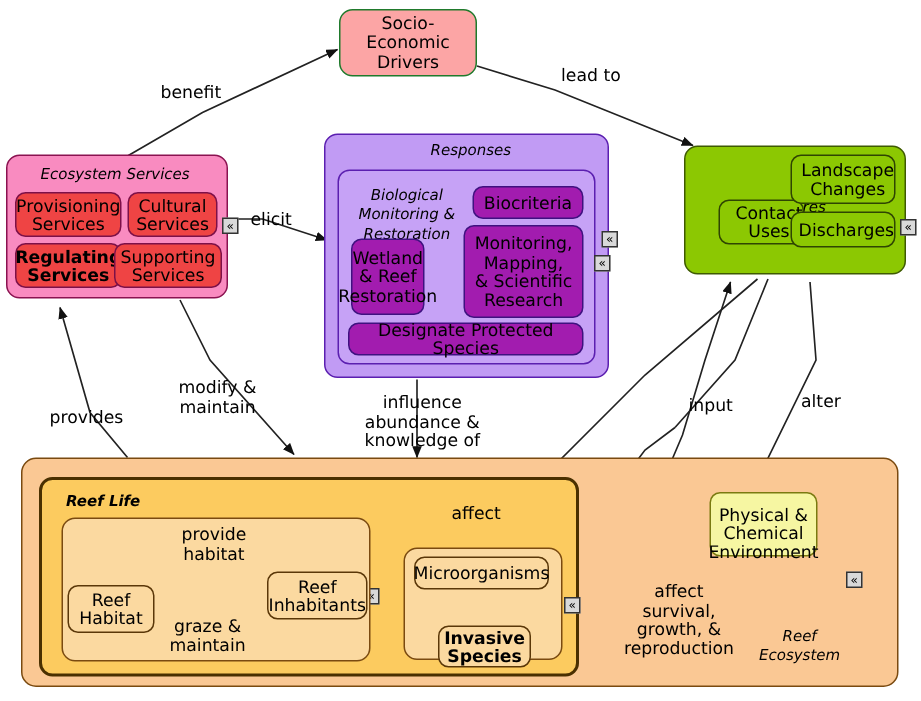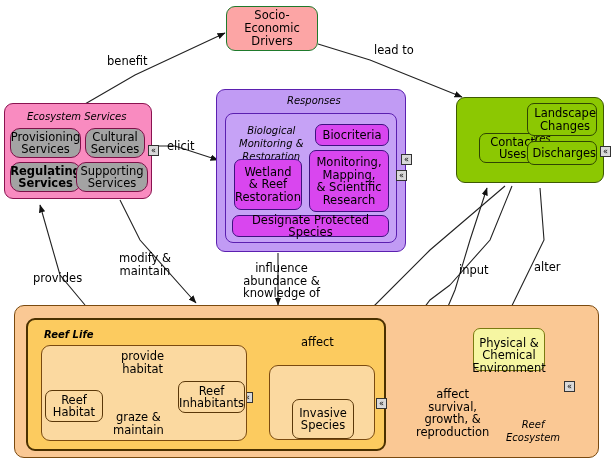--- a/index.html
+++ b/index.html
@@ -16,24 +16,24 @@
   .node{position:absolute;box-sizing:border-box;border:1px solid #222;border-radius:9px;
         display:flex;align-items:center;justify-content:center;text-align:center;color:#000;}
   .leaf{font-size:11.5px;line-height:12.5px;border-radius:7px;border:1px solid #1a1a1a;}
   .grouptitle{position:absolute;font-style:italic;font-size:10px;color:#000;white-space:nowrap;}
   .grouptitle.bold{font-weight:bold;}
   .edgelabel{position:absolute;font-size:11.5px;line-height:12.5px;color:#000;text-align:center;white-space:pre;}
 
   
   .green-node{background:#fca5a5;border-color:#1f7a2c;}
   .pink-node{background:#F98BC0;border-color:#8a1250;}
-  .pink-leaf{background:#a3a3a3;border-color:#7d1048;border-radius:10px;}
+  .pink-leaf{background:#ef4444;border-color:#7d1048;}
   .purple-node{background:#C19BF4;border-color:#5b1fb0;}
   .purple-mid{background:#C6A2F6;border-color:#5b1fb0;}
-  .purple-leaf{background:#d946ef;border-color:#3f1180;}
+  .purple-leaf{background:#a21caf;border-color:#3f1180;}
   .olive-node{background:#8CC802;border-color:#3e5a02;}
   .olive-leaf{background:#8CC802;border-color:#2f4502;justify-content:flex-end;}
   .orange-outer{background:#FAC894;border-color:#7a4a10;}
   .orange-reeflife{background:#FCCB5F;border-color:#4a3000;border-width:2px;}
   .orange-inner{background:#FBD9A0;border-color:#7a4a10;}
   .orange-leaf{background:#FBD9A0;border-color:#5a3708;}
   .yellow-leaf{background:#F6F6A2;border-color:#7a7a10;}
 
   .handle{position:absolute;width:11px;height:11px;box-sizing:border-box;
     background:#d9d9d9;border:1px solid #333;font-size:8px;line-height:9px;
@@ -118,21 +118,21 @@
 
   <div class="node purple-node" style="left:216px;top:89px;width:190px;height:163px;"></div>
   <div class="grouptitle" style="left:287px;top:95px;">Responses</div>
   <div class="node purple-mid" style="left:225px;top:113px;width:172px;height:130px;border-radius:8px;"></div>
   <div class="grouptitle" style="left:239px;top:124px;line-height:13px;text-align:center;white-space:pre-line;">Biological
 Monitoring &amp;
 Restoration</div>
   <div class="node leaf purple-leaf" style="left:315px;top:124px;width:74px;height:22px;">
     <span>Biocriteria</span>
   </div>
-  <div class="node leaf purple-leaf" style="left:234px;top:159px;width:68px;height:51px;">
+  <div class="node leaf purple-leaf" style="left:234px;top:159px;width:49px;height:51px;">
     <span style="white-space:pre-line;">Wetland
 &amp; Reef
 Restoration</span>
   </div>
   <div class="node leaf purple-leaf" style="left:309px;top:150px;width:80px;height:62px;">
     <span style="white-space:pre-line;">Monitoring,
 Mapping,
 &amp; Scientific
 Research</span>
   </div>
@@ -171,21 +171,24 @@
   <div class="node leaf orange-leaf" style="left:45px;top:390px;width:58px;height:32px;">
     <span style="white-space:pre-line;">Reef
 Habitat</span>
   </div>
   <div class="node leaf orange-leaf" style="left:178px;top:381px;width:67px;height:32px;">
     <span style="white-space:pre-line;">Reef
 Inhabitants</span>
   </div>
 
   <div class="node orange-inner" style="left:269px;top:365px;width:106px;height:75px;"></div>
-  <div class="node leaf orange-leaf" style="left:292px;top:399px;width:62px;height:40px;">
+  <div class="node leaf orange-leaf" style="left:276px;top:371px;width:90px;height:22px;">
+    <span>Microorganisms</span>
+  </div>
+  <div class="node leaf orange-leaf" style="left:292px;top:417px;width:62px;height:28px;font-weight:bold;">
     <span style="white-space:pre-line;">Invasive
 Species</span>
   </div>
 
   <div class="node leaf yellow-leaf" style="left:473px;top:328px;width:72px;height:43px;">
     <span style="white-space:pre-line;margin-top:12px;">Physical &amp;
 Chemical
 Environment</span>
   </div>
 

